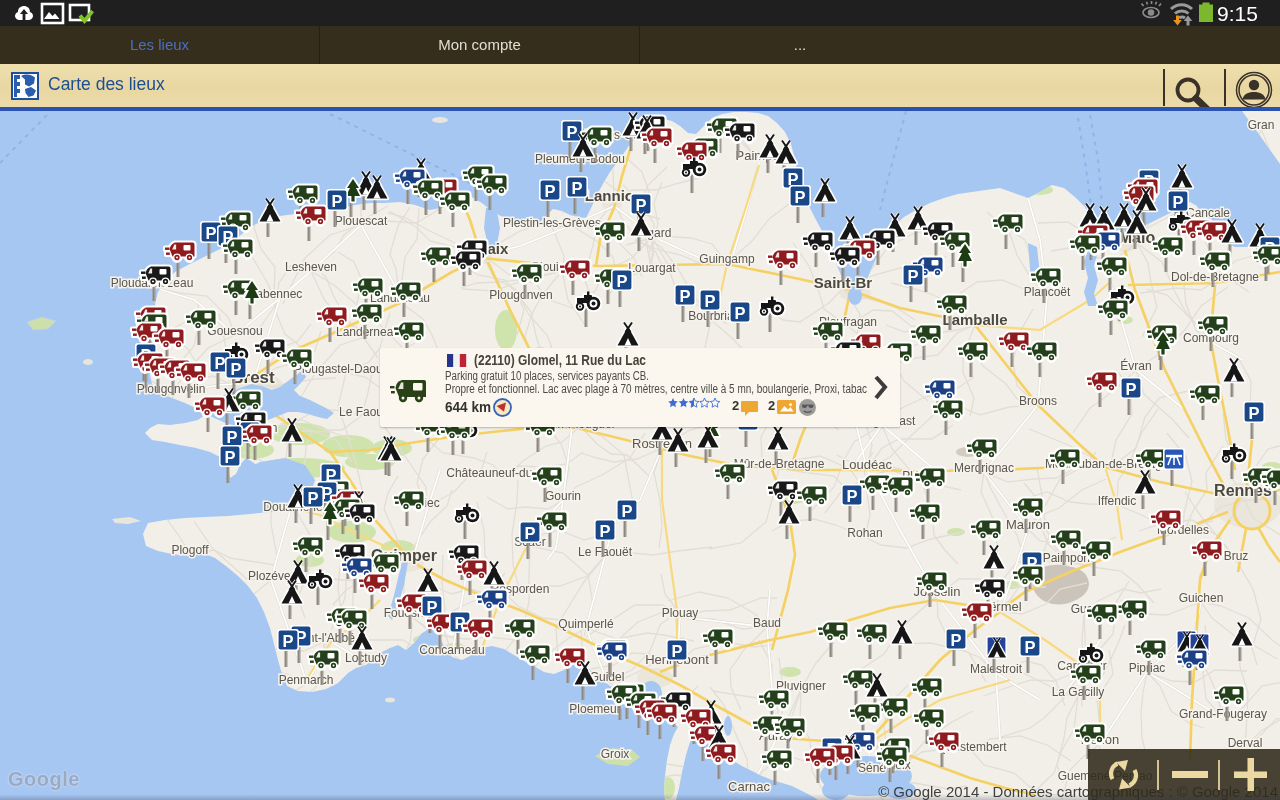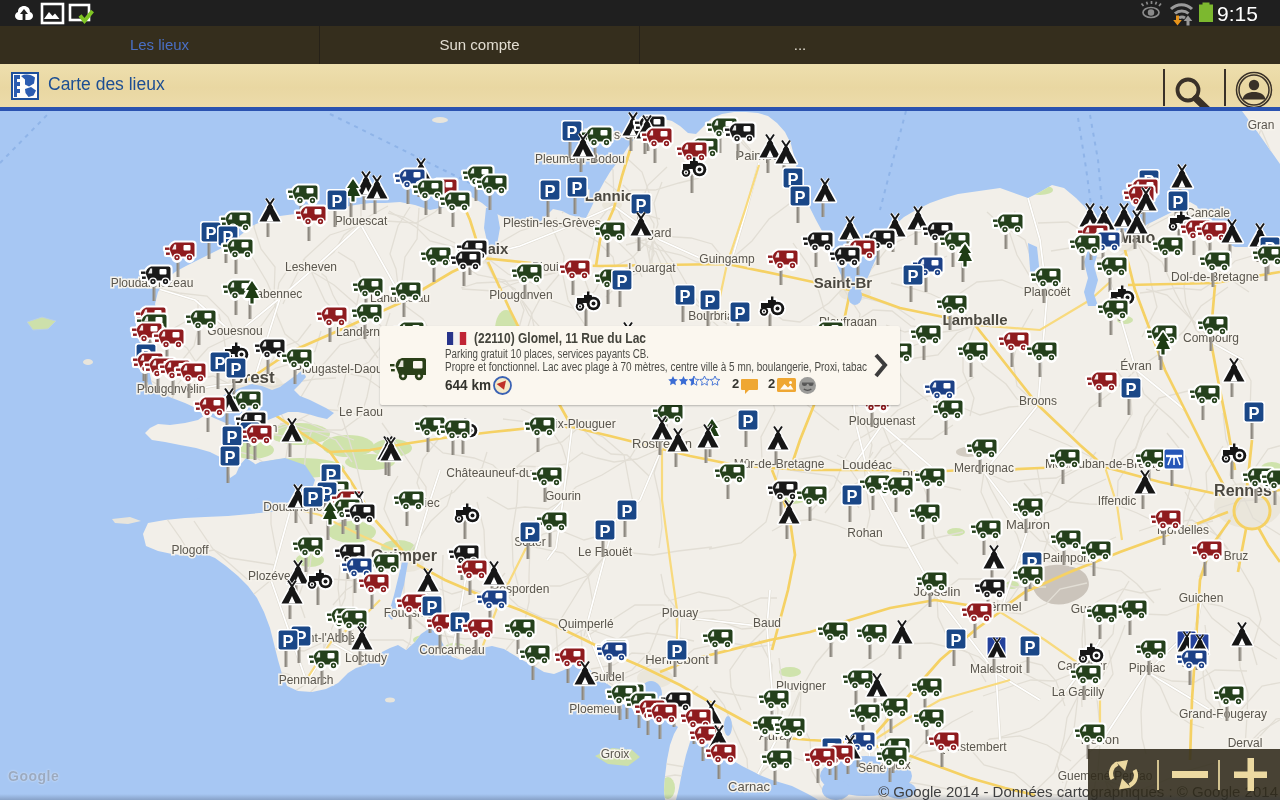--- a/index.html
+++ b/index.html
@@ -12,24 +12,24 @@
 #mapwrap{position:absolute;left:0;top:111px;width:1280px;height:689px}
 .lbl{font-family:"Liberation Sans",sans-serif;paint-order:stroke;stroke:#f6f3ec;stroke-width:3px;text-anchor:middle}
 .rmin{fill:none;stroke:#e2ded5;stroke-width:1.3}
 .rwhtc{fill:none;stroke:#e0dcd2;stroke-width:2.8}
 .rwht{fill:none;stroke:#ffffff;stroke-width:1.7}
 .ryel{fill:none;stroke:#f5d164;stroke-width:2.7}
 .ryel2{fill:none;stroke:#f8da7e;stroke-width:2.2}
 .wat{fill:#a7c7f3}.grn{fill:#cfe3ac}.urb{fill:#eae6db}
 .ferry{fill:none;stroke:#8fb4e8;stroke-width:2;stroke-dasharray:4 5}
 .cG{color:#24401b}.cR{color:#8f1b1e}.cK{color:#191919}.cB{color:#1c4086}
-#iw{position:absolute;left:380px;top:326px;width:520px;height:79px;background:#fbf7ef;border-radius:2px;box-shadow:0 1px 2px rgba(0,0,0,.25)}
+#iw{position:absolute;left:380px;top:348px;width:520px;height:79px;background:#fbf7ef;border-radius:2px;box-shadow:0 1px 2px rgba(0,0,0,.25)}
 #ctrl{position:absolute;left:1088px;top:749px;width:192px;height:51px;background:rgba(48,42,26,.88)}
 #attr{position:absolute;right:2px;top:783px;font-size:15px;color:#3f3f3f}
-#glogo{position:absolute;left:8px;top:768px;font-size:14px;font-weight:bold;color:#9aa6b8;opacity:.85;letter-spacing:.5px;text-shadow:0 0 2px rgba(255,255,255,.8)}
+#glogo{position:absolute;left:8px;top:768px;font-size:20px;font-weight:bold;color:#9aa6b8;opacity:.85;letter-spacing:.5px;text-shadow:0 0 2px rgba(255,255,255,.8)}
 #botshade{position:absolute;left:0;top:794px;width:1280px;height:6px;background:linear-gradient(rgba(0,0,0,0),rgba(40,50,70,.25));}
 </style></head><body>
 <div id="status">
 <svg width="1280" height="26" viewBox="0 0 1280 26">
 <g fill="#fff">
 <path d="M24 6c-3.3 0-6 2.4-6 5.4 0 .2 0 .4.1.6C16.3 12.6 15 14.2 15 16c0 2.2 2 4 4.5 4h9c2.5 0 4.5-1.8 4.5-4 0-1.8-1.3-3.4-3.1-3.9v-.7c0-3-2.6-5.4-5.9-5.4z"></path>
 <path d="M24 9l-4 5h2.6v6h2.8v-6H28z" fill="#1f1f1f"></path>
 <rect x="42" y="4" width="21" height="19" fill="none" stroke="#fff" stroke-width="2.6"></rect>
 <path d="M44 19l5-7 3.5 4 2.5-2.5 4.5 5.5z"></path>
 <rect x="70" y="5" width="19" height="15" fill="none" stroke="#fff" stroke-width="2.6"></rect>
@@ -46,21 +46,21 @@
 <path d="M1179 18a5.5 5.5 0 0 1 6 0" stroke-width="3"></path>
 </g>
 <path d="M1176 15.5v4.5h-2.8l4.3 5.5 4.3-5.5h-2.8v-4.5z" fill="#e8941a"></path>
 <path d="M1186.5 25.5v-4.5h-2.8l4.3-5.5 4.3 5.5h-2.8v4.5z" fill="#9a9a9a"></path>
 <rect x="1199" y="4.5" width="14" height="17.5" fill="#7cb82f"></rect>
 <rect x="1202.5" y="2.5" width="7" height="2.5" fill="#7cb82f"></rect>
 <text x="1217" y="20.5" font-size="21" fill="#fff" font-family="Liberation Sans">9:15</text>
 </svg></div>
 <div id="tabs">
 <div class="tab sel">Les lieux</div>
-    <div class="tab">Sun compte</div>
+    <div class="tab">Mon compte</div>
     <div class="tab" style="border-right:none">...</div>
 </div>
 <div id="hdr">
 <svg width="1280" height="43" viewBox="0 0 43 43" style="position:absolute;left:0;top:0" preserveAspectRatio="xMinYMin">
 </svg>
 <svg width="28" height="28" viewBox="0 0 28 28" style="position:absolute;left:11px;top:8px">
 <rect x="1" y="1" width="26" height="26" fill="#fdfdfb" stroke="#1d4f9a" stroke-width="2"></rect>
 <path d="M3,3 h6 v4 h-3 v3 h3 v4 h-3 v3 h3 v4 h-3 v4 h-3 z" fill="#2a5cb0"></path>
 <path d="M10,4 c5,-2.5 10,-1.5 14,1.5 l-1,6 -5,3 -4,-2 0,-5 z" fill="#2a5cb0"></path>
 <path d="M14,17 l6,-2 5,3.5 -2.5,5 -5,1.5 -3,-4 z" fill="#2a5cb0"></path>

